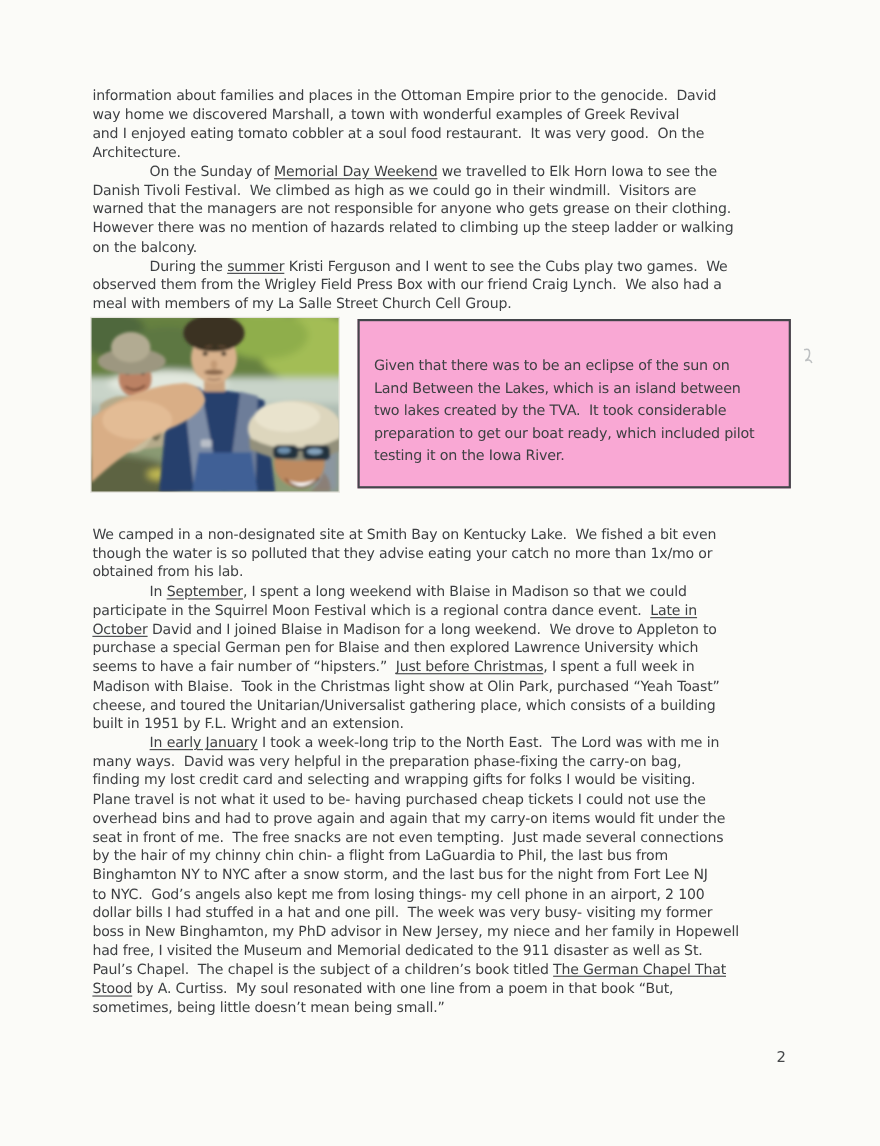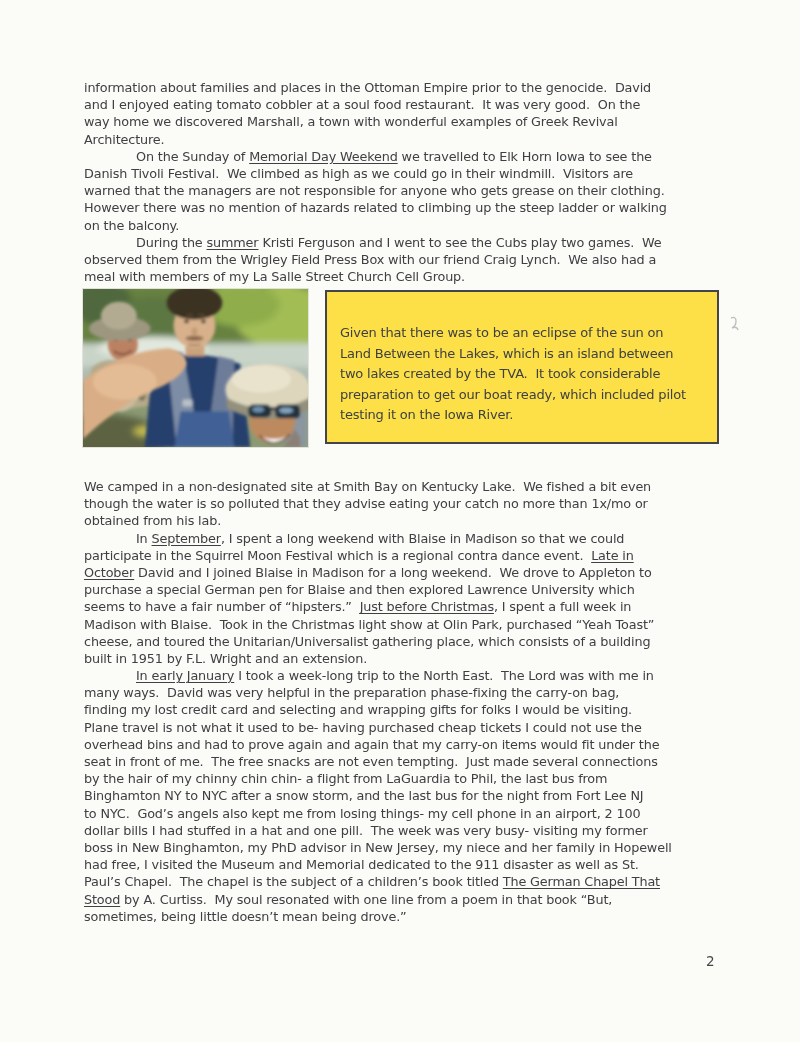--- a/index.html
+++ b/index.html
@@ -11,42 +11,42 @@
     padding-left:21px;
   }
   .textblock{position:absolute;font-size:12.8px;line-height:17.2px;letter-spacing:-0.15px;}
   .line{white-space:pre;height:17.2px;}
   .line.indent{padding-left:52px;}
   .u{text-decoration:underline;text-underline-offset:2px;}
   #block1{left:84px;top:79px;width:652px;}
   #block2{left:84px;top:478px;width:652px;}
   .callout{
     position:absolute;left:325px;top:290px;width:394px;height:154px;
-    box-sizing:border-box;border:2px solid #43454a;background:#fde047;
+    box-sizing:border-box;border:2px solid #43454a;background:#f9a8d4;
     padding:31px 4px 0 13px;
   }
   .callout .line{line-height:20.6px;height:20.6px;font-size:13px;letter-spacing:-0.2px;}
   .photo{
     position:absolute;left:83px;top:289px;width:225px;height:158px;
     outline:1px solid #e3e2da;
   }
   .photo svg{width:100%;height:100%;display:block;}
   .pagenum{position:absolute;left:706px;top:953px;font-size:13.5px;color:#45474a;}
   .artifact{position:absolute;left:727px;top:315px;width:14px;height:18px;}
 </style>
 </head>
 <body>
 
 <div class="page">
 
   <div id="block1" class="textblock">
       <div>
         <div class="line"><span>information about families and places in the Ottoman Empire prior to the genocide.  David</span></div>
+        <div class="line"><span>way home we discovered Marshall, a town with wonderful examples of Greek Revival</span></div>
         <div class="line"><span>and I enjoyed eating tomato cobbler at a soul food restaurant.  It was very good.  On the</span></div>
-        <div class="line"><span>way home we discovered Marshall, a town with wonderful examples of Greek Revival</span></div>
         <div class="line"><span>Architecture.</span></div>
       </div>
       <div>
         <div class="line indent"><span>On the Sunday of </span><span class="u">Memorial Day Weekend</span><span> we travelled to Elk Horn Iowa to see the</span></div>
         <div class="line"><span>Danish Tivoli Festival.  We climbed as high as we could go in their windmill.  Visitors are</span></div>
         <div class="line"><span>warned that the managers are not responsible for anyone who gets grease on their clothing.</span></div>
         <div class="line"><span>However there was no mention of hazards related to climbing up the steep ladder or walking</span></div>
         <div class="line"><span>on the balcony.</span></div>
       </div>
       <div>
@@ -175,19 +175,19 @@
         <div class="line"><span>overhead bins and had to prove again and again that my carry-on items would fit under the</span></div>
         <div class="line"><span>seat in front of me.  The free snacks are not even tempting.  Just made several connections</span></div>
         <div class="line"><span>by the hair of my chinny chin chin- a flight from LaGuardia to Phil, the last bus from</span></div>
         <div class="line"><span>Binghamton NY to NYC after a snow storm, and the last bus for the night from Fort Lee NJ</span></div>
         <div class="line"><span>to NYC.  God’s angels also kept me from losing things- my cell phone in an airport, 2 100</span></div>
         <div class="line"><span>dollar bills I had stuffed in a hat and one pill.  The week was very busy- visiting my former</span></div>
         <div class="line"><span>boss in New Binghamton, my PhD advisor in New Jersey, my niece and her family in Hopewell</span></div>
         <div class="line"><span>had free, I visited the Museum and Memorial dedicated to the 911 disaster as well as St.</span></div>
         <div class="line"><span>Paul’s Chapel.  The chapel is the subject of a children’s book titled </span><span class="u">The German Chapel That</span></div>
         <div class="line"><span class="u">Stood</span><span> by A. Curtiss.  My soul resonated with one line from a poem in that book “But,</span></div>
-        <div class="line"><span>sometimes, being little doesn’t mean being drove.”</span></div>
+        <div class="line"><span>sometimes, being little doesn’t mean being small.”</span></div>
       </div>
     </div>
 
   <div class="pagenum">2</div>
 
 </div>
 
 </body></html>

